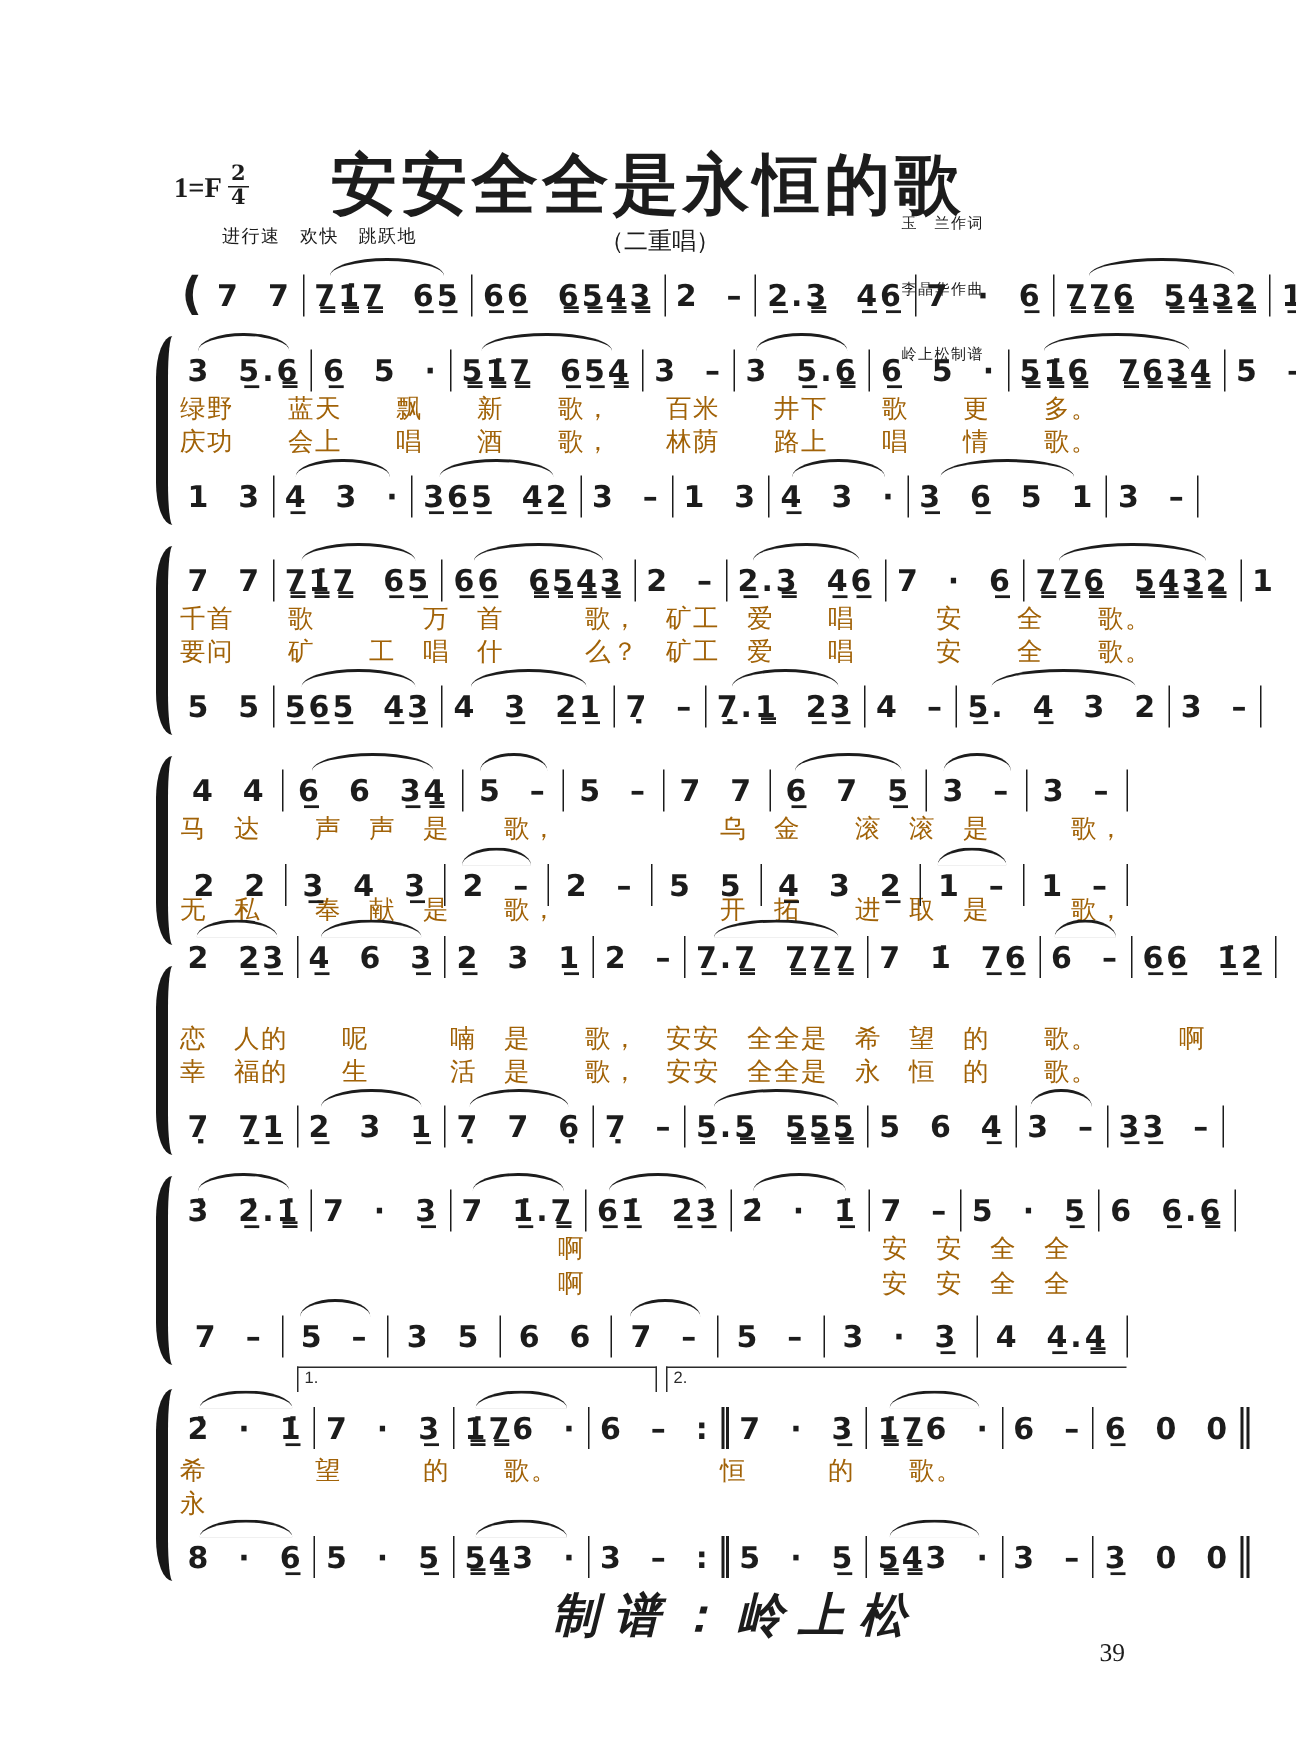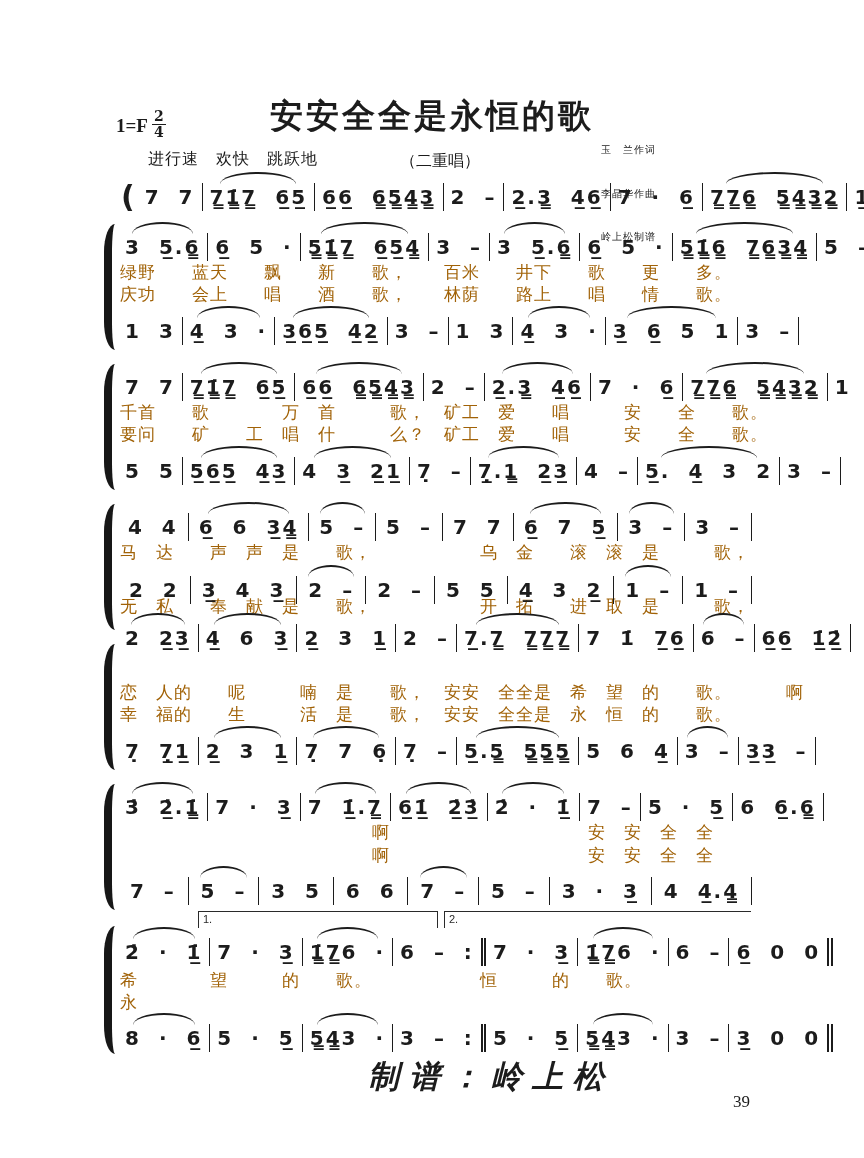--- a/index.html
+++ b/index.html
@@ -1,25 +1,25 @@
 <!DOCTYPE html>
 <html><head>
 <meta charset="utf-8">
 <style>
   html,body{margin:0;padding:0;background:#e8e8e8}
   .page{position:relative;width:864px;height:1158px;background:#ffffff;
         font-family:"Liberation Sans","DejaVu Sans",sans-serif;color:#1c1c1c;overflow:hidden}
   .title{position:absolute;top:94px;left:120px;right:120px;margin:0;text-align:center;
-         font-size:33px;font-weight:bold;letter-spacing:3px;white-space:nowrap}
+         font-size:44px;font-weight:bold;letter-spacing:3px;white-space:nowrap}
   .keysig{position:absolute;left:116px;top:112px;font-family:"Liberation Serif","DejaVu Serif",serif;
           font-size:19px;display:flex;gap:4px;align-items:center;font-weight:bold}
   .ts{display:inline-flex;flex-direction:column;align-items:center;font-weight:bold;
       font-size:14px;line-height:1.1;font-family:"DejaVu Serif",serif;margin-top:-3px}
   .ts .tsn{border-bottom:1.5px solid #1c1c1c;padding:0 2px}
-  .tempo{position:absolute;left:148px;top:149px;font-size:16px;letter-spacing:1px;white-space:pre}
+  .tempo{position:absolute;left:148px;top:149px;font-size:12px;letter-spacing:1px;white-space:pre}
   .subtitle{position:absolute;left:320px;top:151px;width:240px;text-align:center;font-size:16px}
   .credits{position:absolute;left:601px;top:114px;font-size:10px;line-height:1.45;
            letter-spacing:1px;white-space:pre}
   .mrow{position:absolute;left:118px;width:634px;display:flex;align-items:center;height:28px}
   .m{position:relative;flex:1 1 auto;text-align:center;white-space:nowrap;padding:0 7px;
      border-right:1.7px solid #1c1c1c;font-family:"DejaVu Sans",sans-serif;font-weight:700;
      font-size:20px;letter-spacing:2px;word-spacing:9px;line-height:28px}
   .m[data-arc="y"]::before{content:"";position:absolute;left:16%;right:16%;top:-11px;height:10px;
      border-top:2.2px solid #1c1c1c;border-radius:50% 50% 0 0 / 100% 100% 0 0}
   .nob{border-right:none}

